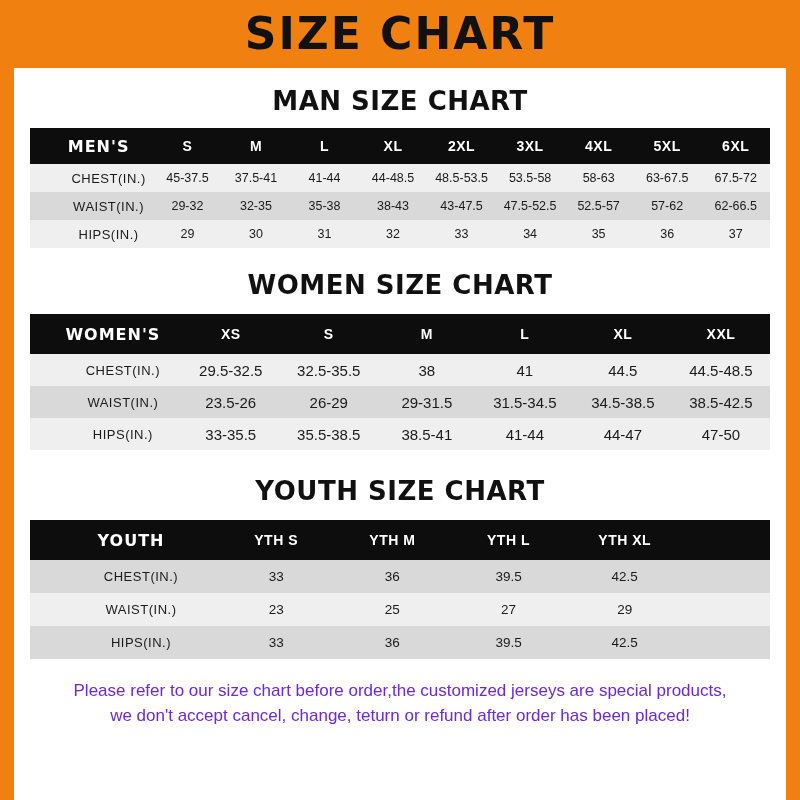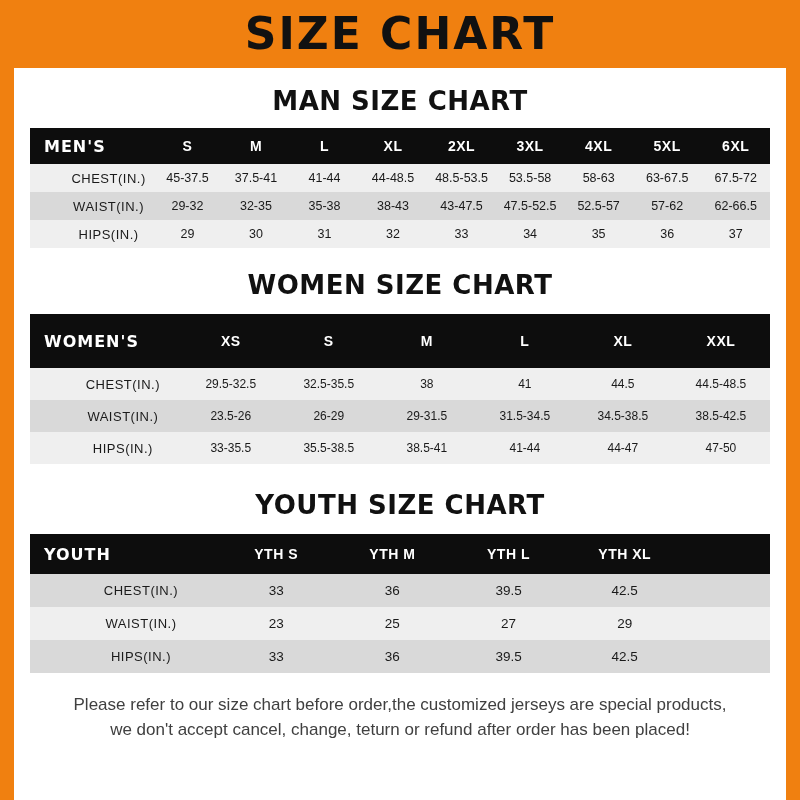--- a/index.html
+++ b/index.html
@@ -69,46 +69,46 @@
   }
   table.chart thead th {
     background: #0d0d0d;
     color: #ffffff;
     font-weight: bold;
     font-size: 14px;
     height: 36px;
     letter-spacing: 0.5px;
   }
   table.chart thead th.rowlabel {
-    text-align: left;
+    text-align: center;
     padding-left: 14px;
     font-family: "DejaVu Sans", sans-serif;
     font-size: 16px;
     letter-spacing: 1px;
   }
   table.chart tbody td.rowlabel {
     font-weight: normal;
     letter-spacing: 0.5px;
     font-size: 13px;
     padding-left: 34px;
   }
   .stripe-light td { background: #efefef; }
   .stripe-dark td { background: #d9d9d9; }
 
   .men td.rowlabel, .women td.rowlabel, .youth td.rowlabel { }
 
-  table.women th, table.women td { font-size: 12px; height: 32px; }
-  table.women thead th { height: 54px; }
+  table.women th, table.women td { font-size: 15px; height: 32px; }
+  table.women thead th { height: 40px; }
   table.youth th, table.youth td { font-size: 13.5px; height: 33px; margin-top: 39px; }
   table.youth thead th { height: 40px; }
 
   .notice {
     margin-top: 20px;
     padding: 0 8px;
-    color: #404040;
+    color: #6d28d9;
     font-size: 17px;
     line-height: 1.45;
     text-align: center;
     font-family: "Liberation Sans", sans-serif;
   }
   .notice div { white-space: nowrap; }
 </style>
 </head>
 <body>
 

